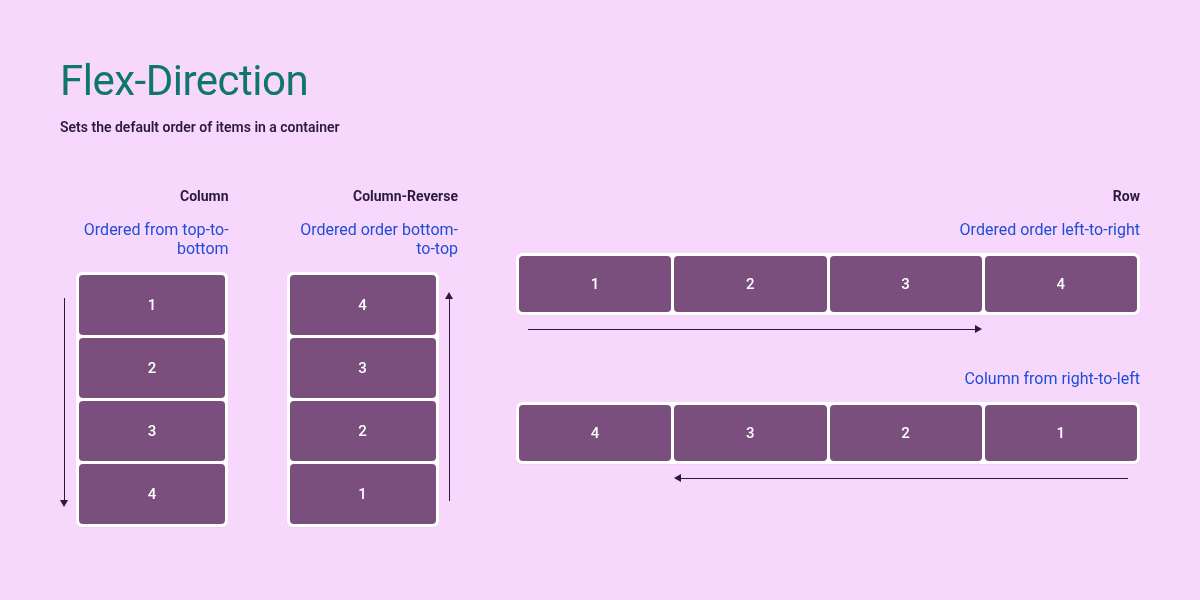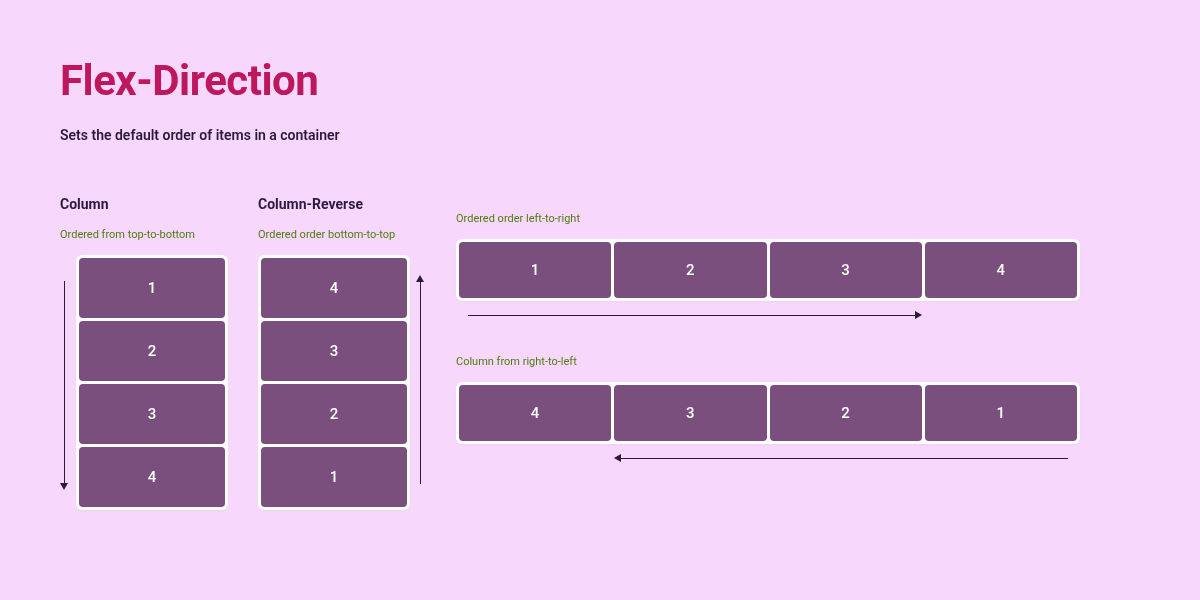--- a/index.html
+++ b/index.html
@@ -7,46 +7,47 @@
     width: 1200px;
     height: 600px;
     background: #f8d7fc;
     font-family: -apple-system, BlinkMacSystemFont, "Segoe UI", Roboto, sans-serif;
     color: #2b1a3d;
     padding: 56px 60px;
     overflow: hidden;
   }
   .page-title {
     font-size: 42px;
-    font-weight: 700;
+    font-weight: 400;
     letter-spacing: -0.5px;
-    color: #be185d;
-    margin-bottom: 22px;
+    color: #0f766e;
+    margin-bottom: 14px;
   }
   .page-subtitle {
     font-size: 14px;
     font-weight: 600;
     color: #2b1a3d;
     margin-bottom: 53px;
   }
   .sections {
     display: flex;
-    gap: 30px;
+    gap: 58px;
     align-items: flex-start;
+    text-align: right;
   }
   .section { }
   .section-title {
     font-size: 14px;
     font-weight: 700;
     color: #2b1a3d;
     margin-bottom: 4px;
   }
   .section-desc {
-    font-size: 11px;
-    color: #4d7c0f;
+    font-size: 16px;
+    color: #1d4ed8;
     margin-bottom: 14px;
     margin-top: 16px;
   }
   .vwrap {
     display: flex;
     align-items: stretch;
   }
   .vwrap.lefticon .arrow-v { order: 0; margin-right: 6px; }
   .vwrap.lefticon .container { order: 1; }
   .vwrap.righticon .container { order: 0; }
@@ -181,20 +182,21 @@
       </div>
       <div class="arrow-v up">
         <div class="shaft"></div>
           <div class="head"></div>
       </div>
     </div>
   </div>
 
   <div class="row-stack">
     <div class="section row-section">
+      <div class="section-title">Row</div>
       <div class="section-desc">Ordered order left-to-right</div>
       <div class="container row">
         <div class="item">1</div>
         <div class="item">2</div>
         <div class="item">3</div>
         <div class="item">4</div>
       </div>
       <div class="arrow-h right">
         <div class="shaft"></div>
           <div class="head"></div>

